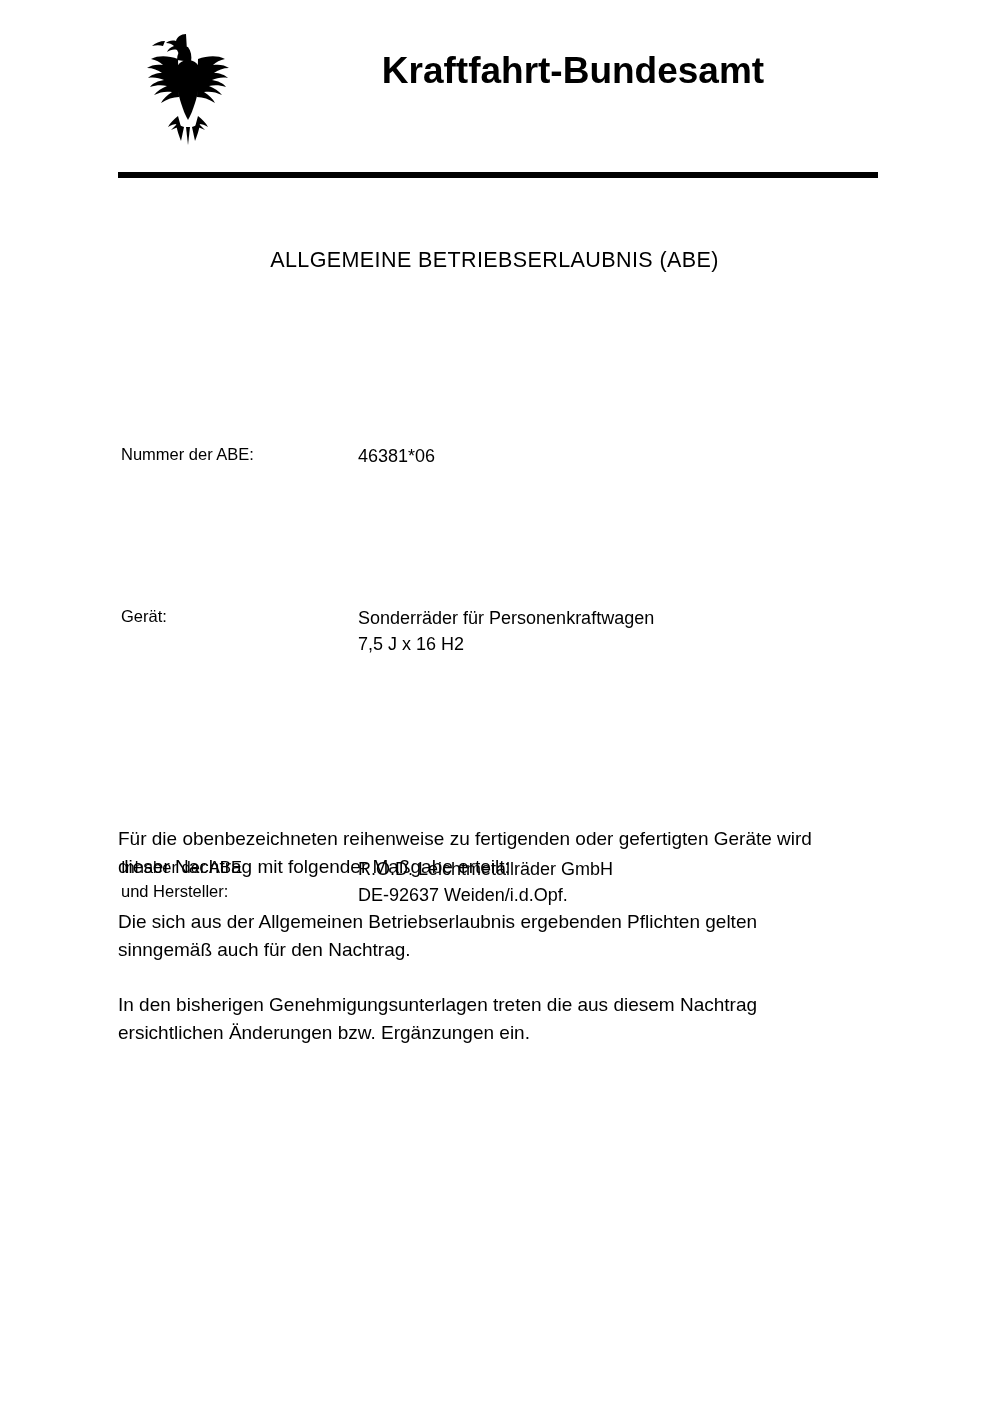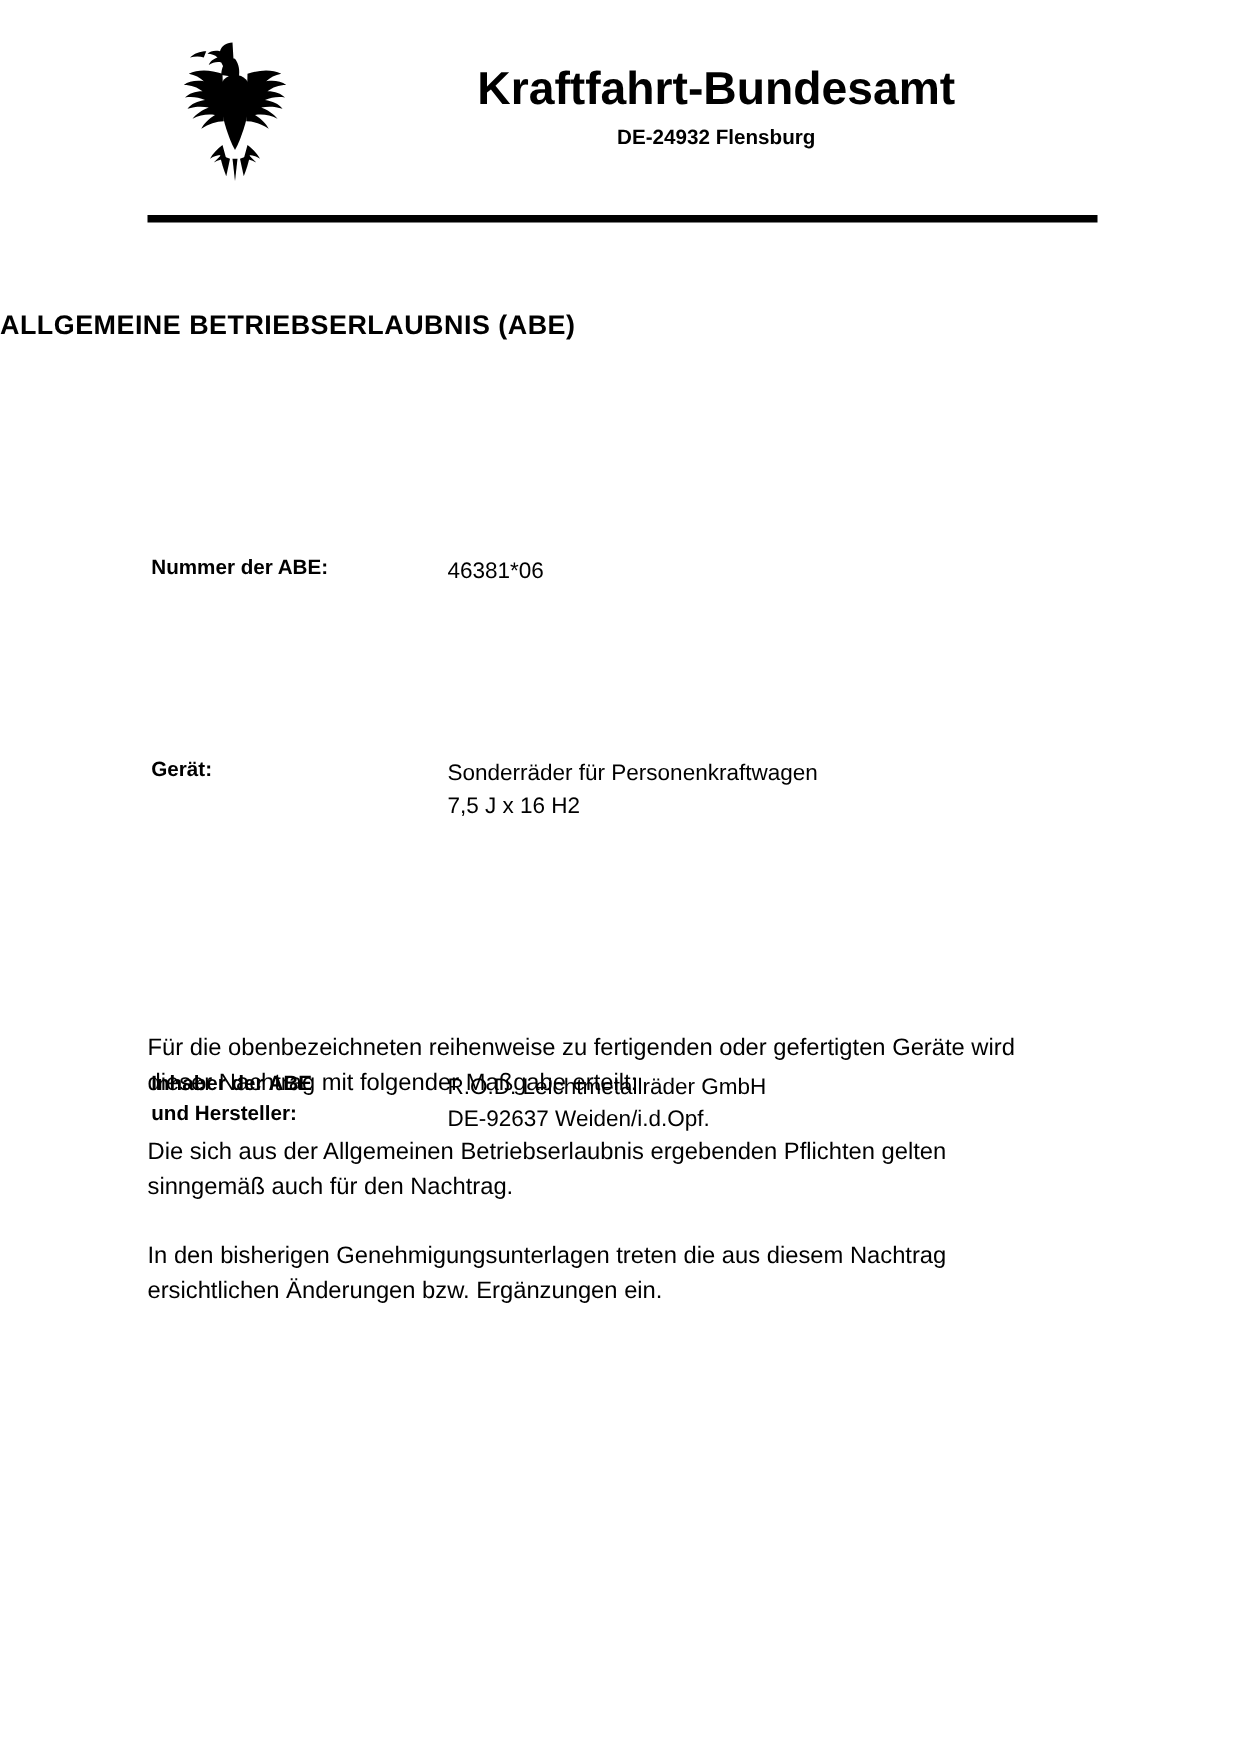--- a/index.html
+++ b/index.html
@@ -70,23 +70,23 @@
     height: 6px;
     background: #000000;
   }
 
   
   .doc-title {
     position: absolute;
     top: 248px;
     left: 0;
     width: 989px;
-    text-align: left;
+    text-align: center;
     font-size: 21.5px;
-    font-weight: bold;
+    font-weight: normal;
     letter-spacing: 0.4px;
   }
 
   
   .intro {
     position: absolute;
     top: 340px;
     left: 118px;
     width: 730px;
     font-size: 16.5px;
@@ -107,21 +107,20 @@
   }
 
   .field-label {
     position: absolute;
     left: 3px;
     top: 0;
     width: 230px;
     font-size: 16.5px;
     line-height: 1.45;
     white-space: pre-line;
-    font-weight: bold;
   }
 
   .field-value {
     position: absolute;
     left: 240px;
     top: 0;
     width: 500px;
     font-size: 18px;
     line-height: 1.45;
     white-space: pre-line;
@@ -177,21 +176,20 @@
           <path d="M72 96 l-8 3 l3 14 c2 -5 4 -11 5 -17 z"></path>
 
           <path d="M50 88 c-4 3 -8 7 -10 11 c3 -2 6 -3 9 -3 l-6 6 c4 -2 7 -3 10 -3 z"></path>
           <path d="M70 88 c4 3 8 7 10 11 c-3 -2 -6 -3 -9 -3 l6 6 c-4 -2 -7 -3 -10 -3 z"></path>
         </g>
       </svg>
     </div>
 
     <div class="title-block">
       <div class="org-title">Kraftfahrt-Bundesamt</div>
-      <div class="org-sub">DE-24932 Flensburg</div>
     </div>
   </div>
 
   <div class="rule"></div>
 
   <div class="doc-title">ALLGEMEINE  BETRIEBSERLAUBNIS  (ABE)</div>
 
 
   <div class="fields">
 

